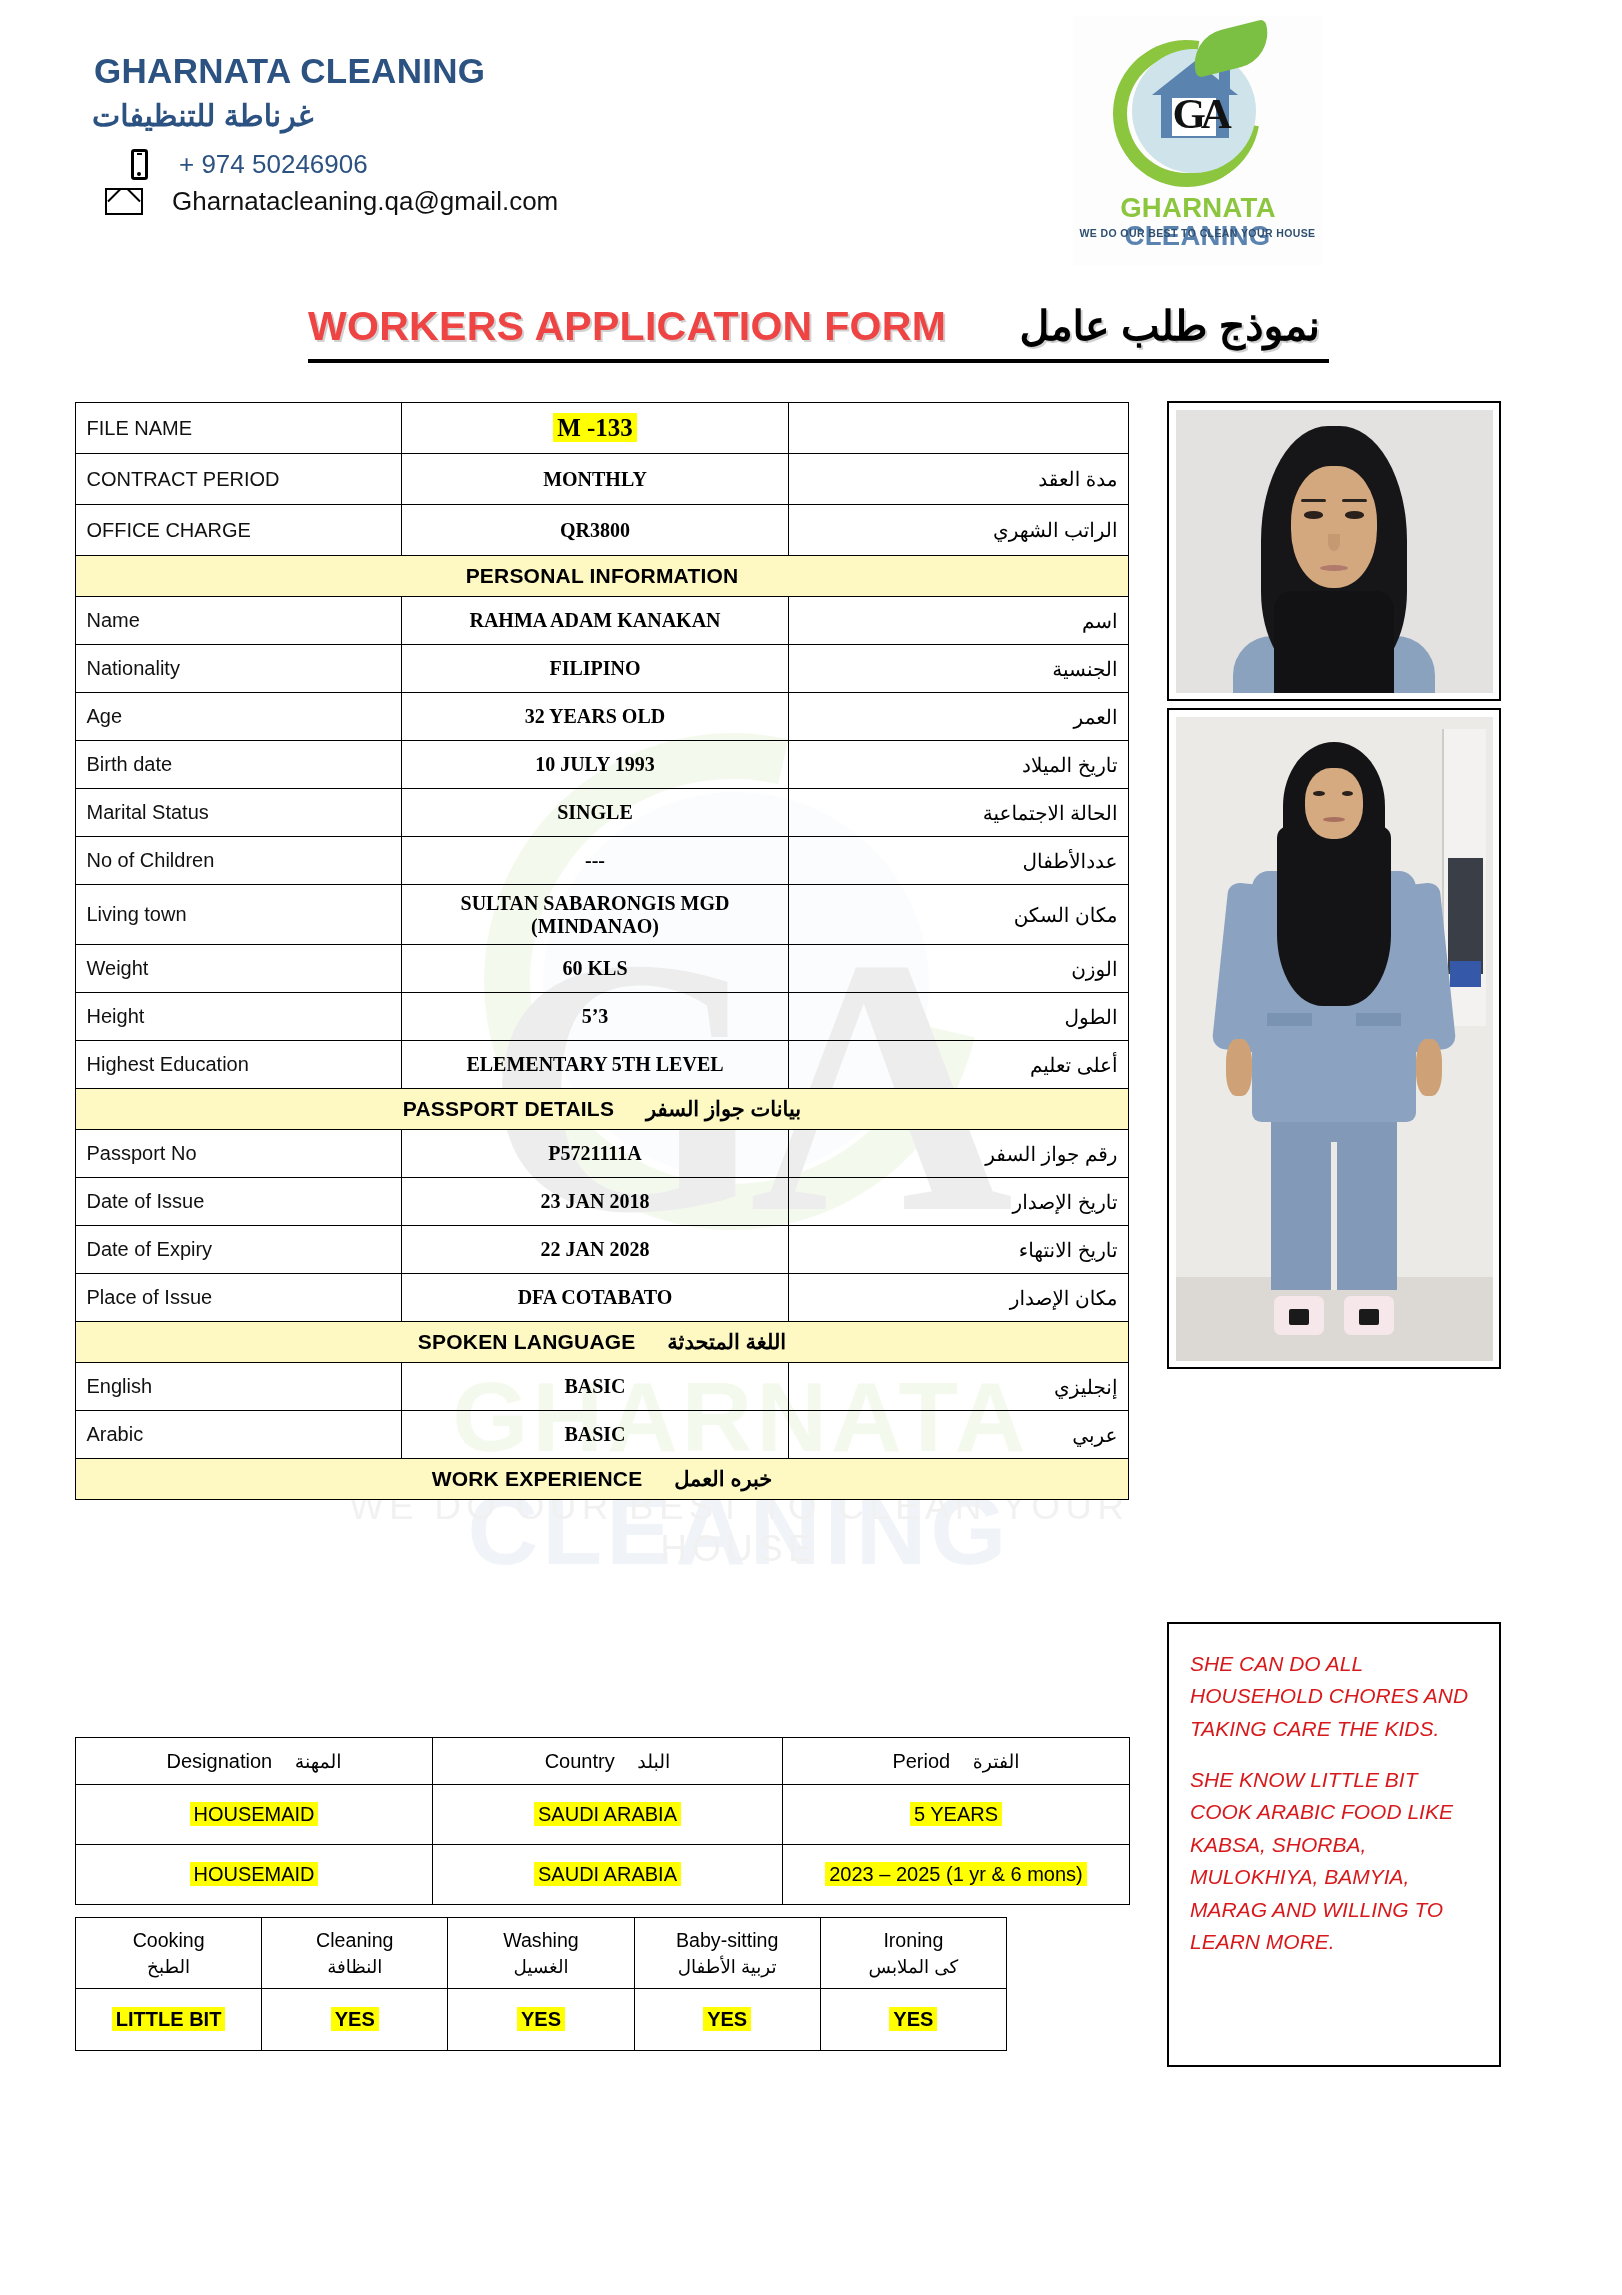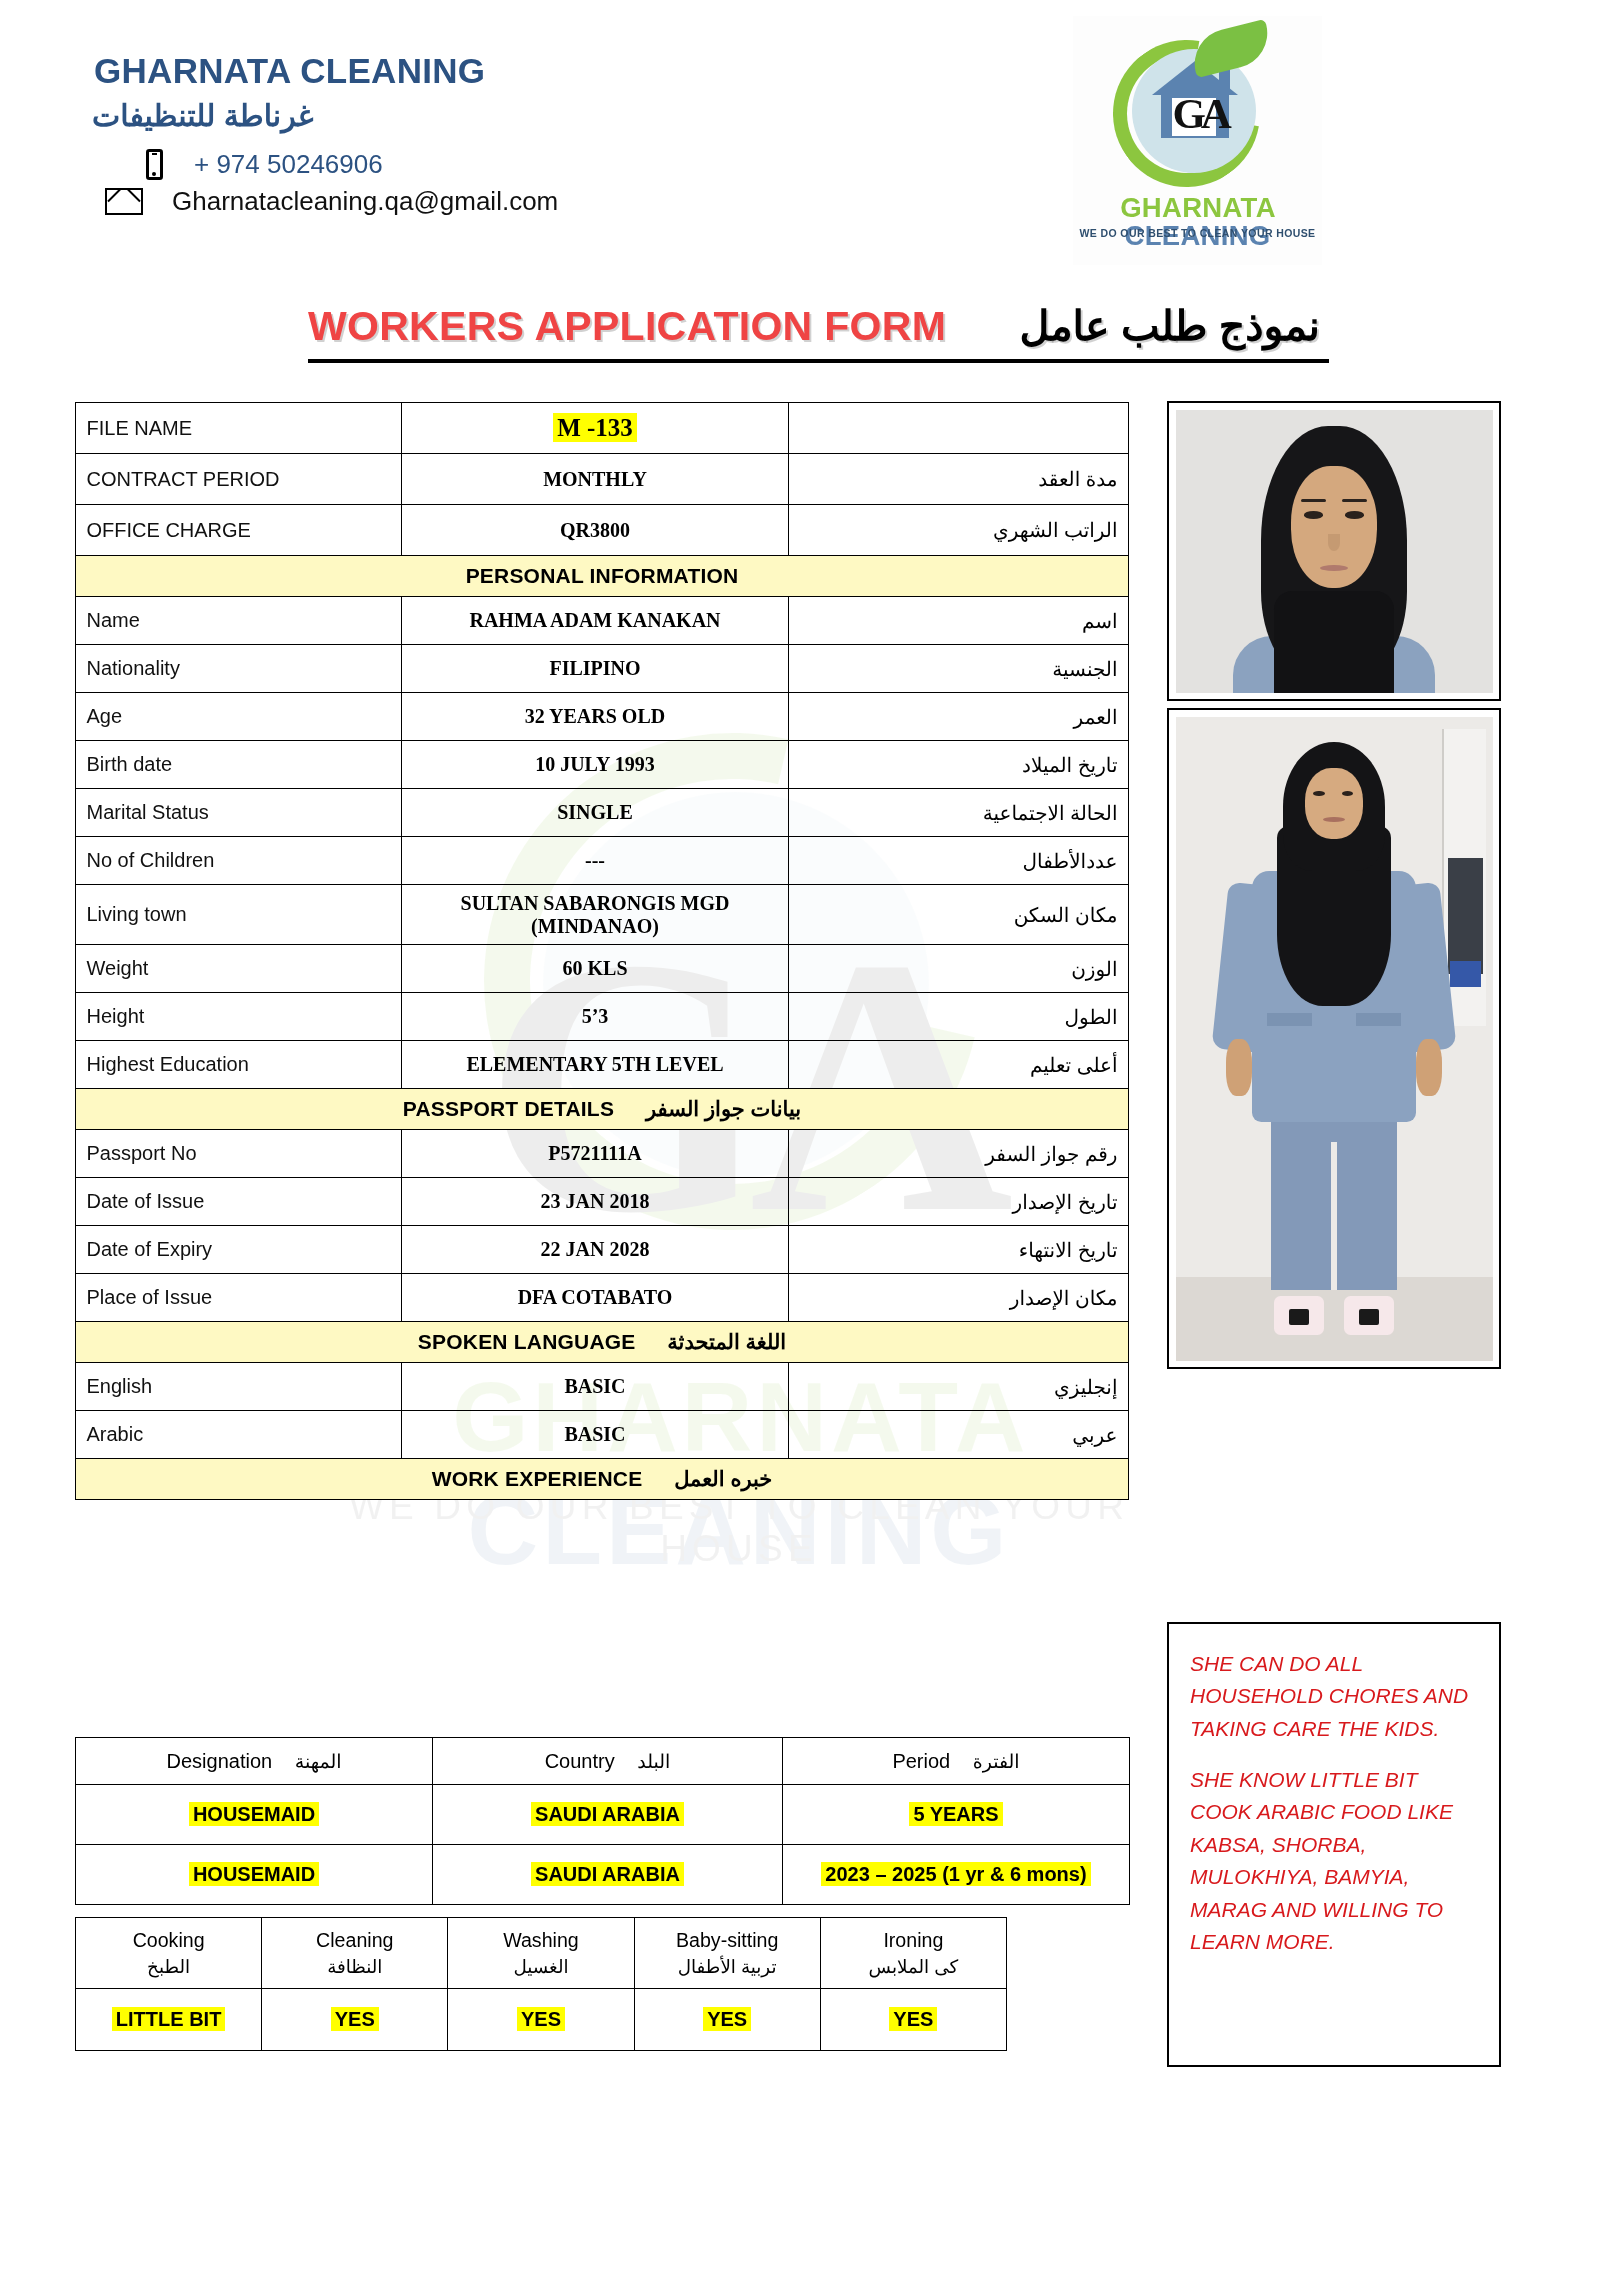--- a/index.html
+++ b/index.html
@@ -65,21 +65,21 @@
     position:absolute; left:94px; top:51px;
     font-size:35px; font-weight:bold; color:#2c5282;
     letter-spacing:0.3px;
   }
   .brand-ar {
     position:absolute; left:92px; top:98px;
     font-size:30px; font-weight:bold; color:#2c5282;
     direction:rtl;
   }
   .contact-row { position:absolute; display:flex; align-items:center; }
-  .c-phone { left:113px; top:149px;padding-left:33px; }
+  .c-phone { left:98px; top:149px;padding-left:33px; }
   .c-mail  { left:105px; top:186px; }
   .ic { display:inline-block; }
   .ic-phone {
     width:17px; height:31px; border:3.3px solid #000; border-radius:3.3px;
     position:relative;
   }
   .ic-phone::before {
     content:""; position:absolute; left:2.6px; top:1.3px;
     width:5.2px; height:2px; background:#000;
   }
@@ -223,21 +223,21 @@
   
   .work-table {
     position:absolute; left:75px; top:1737px;
     width:1054px; border-collapse:collapse; table-layout:fixed;
   }
   .work-table td {
     border:1.3px solid #000; text-align:center; font-size:20px;
     padding:3.9px 5.2px;
   }
   .work-table .wh td { height:47px; }
-  .work-table .wr td { height:60px; font-weight:bold;margin-top:16px; }
+  .work-table .wr td { height:60px; font-weight:normal;margin-top:16px; }
   .wcol1 { width:357px; }
   .wcol2 { width:350px; }
   .wcol3 { width:347px; }
   .wh-lbl { display:inline-block; }
   .wh-ar { direction:rtl; margin-left:17px; font-size:19px; }
 
   
   .skill-table {
     position:absolute; left:75px; top:1917px;
     width:932px; border-collapse:collapse; table-layout:fixed;

